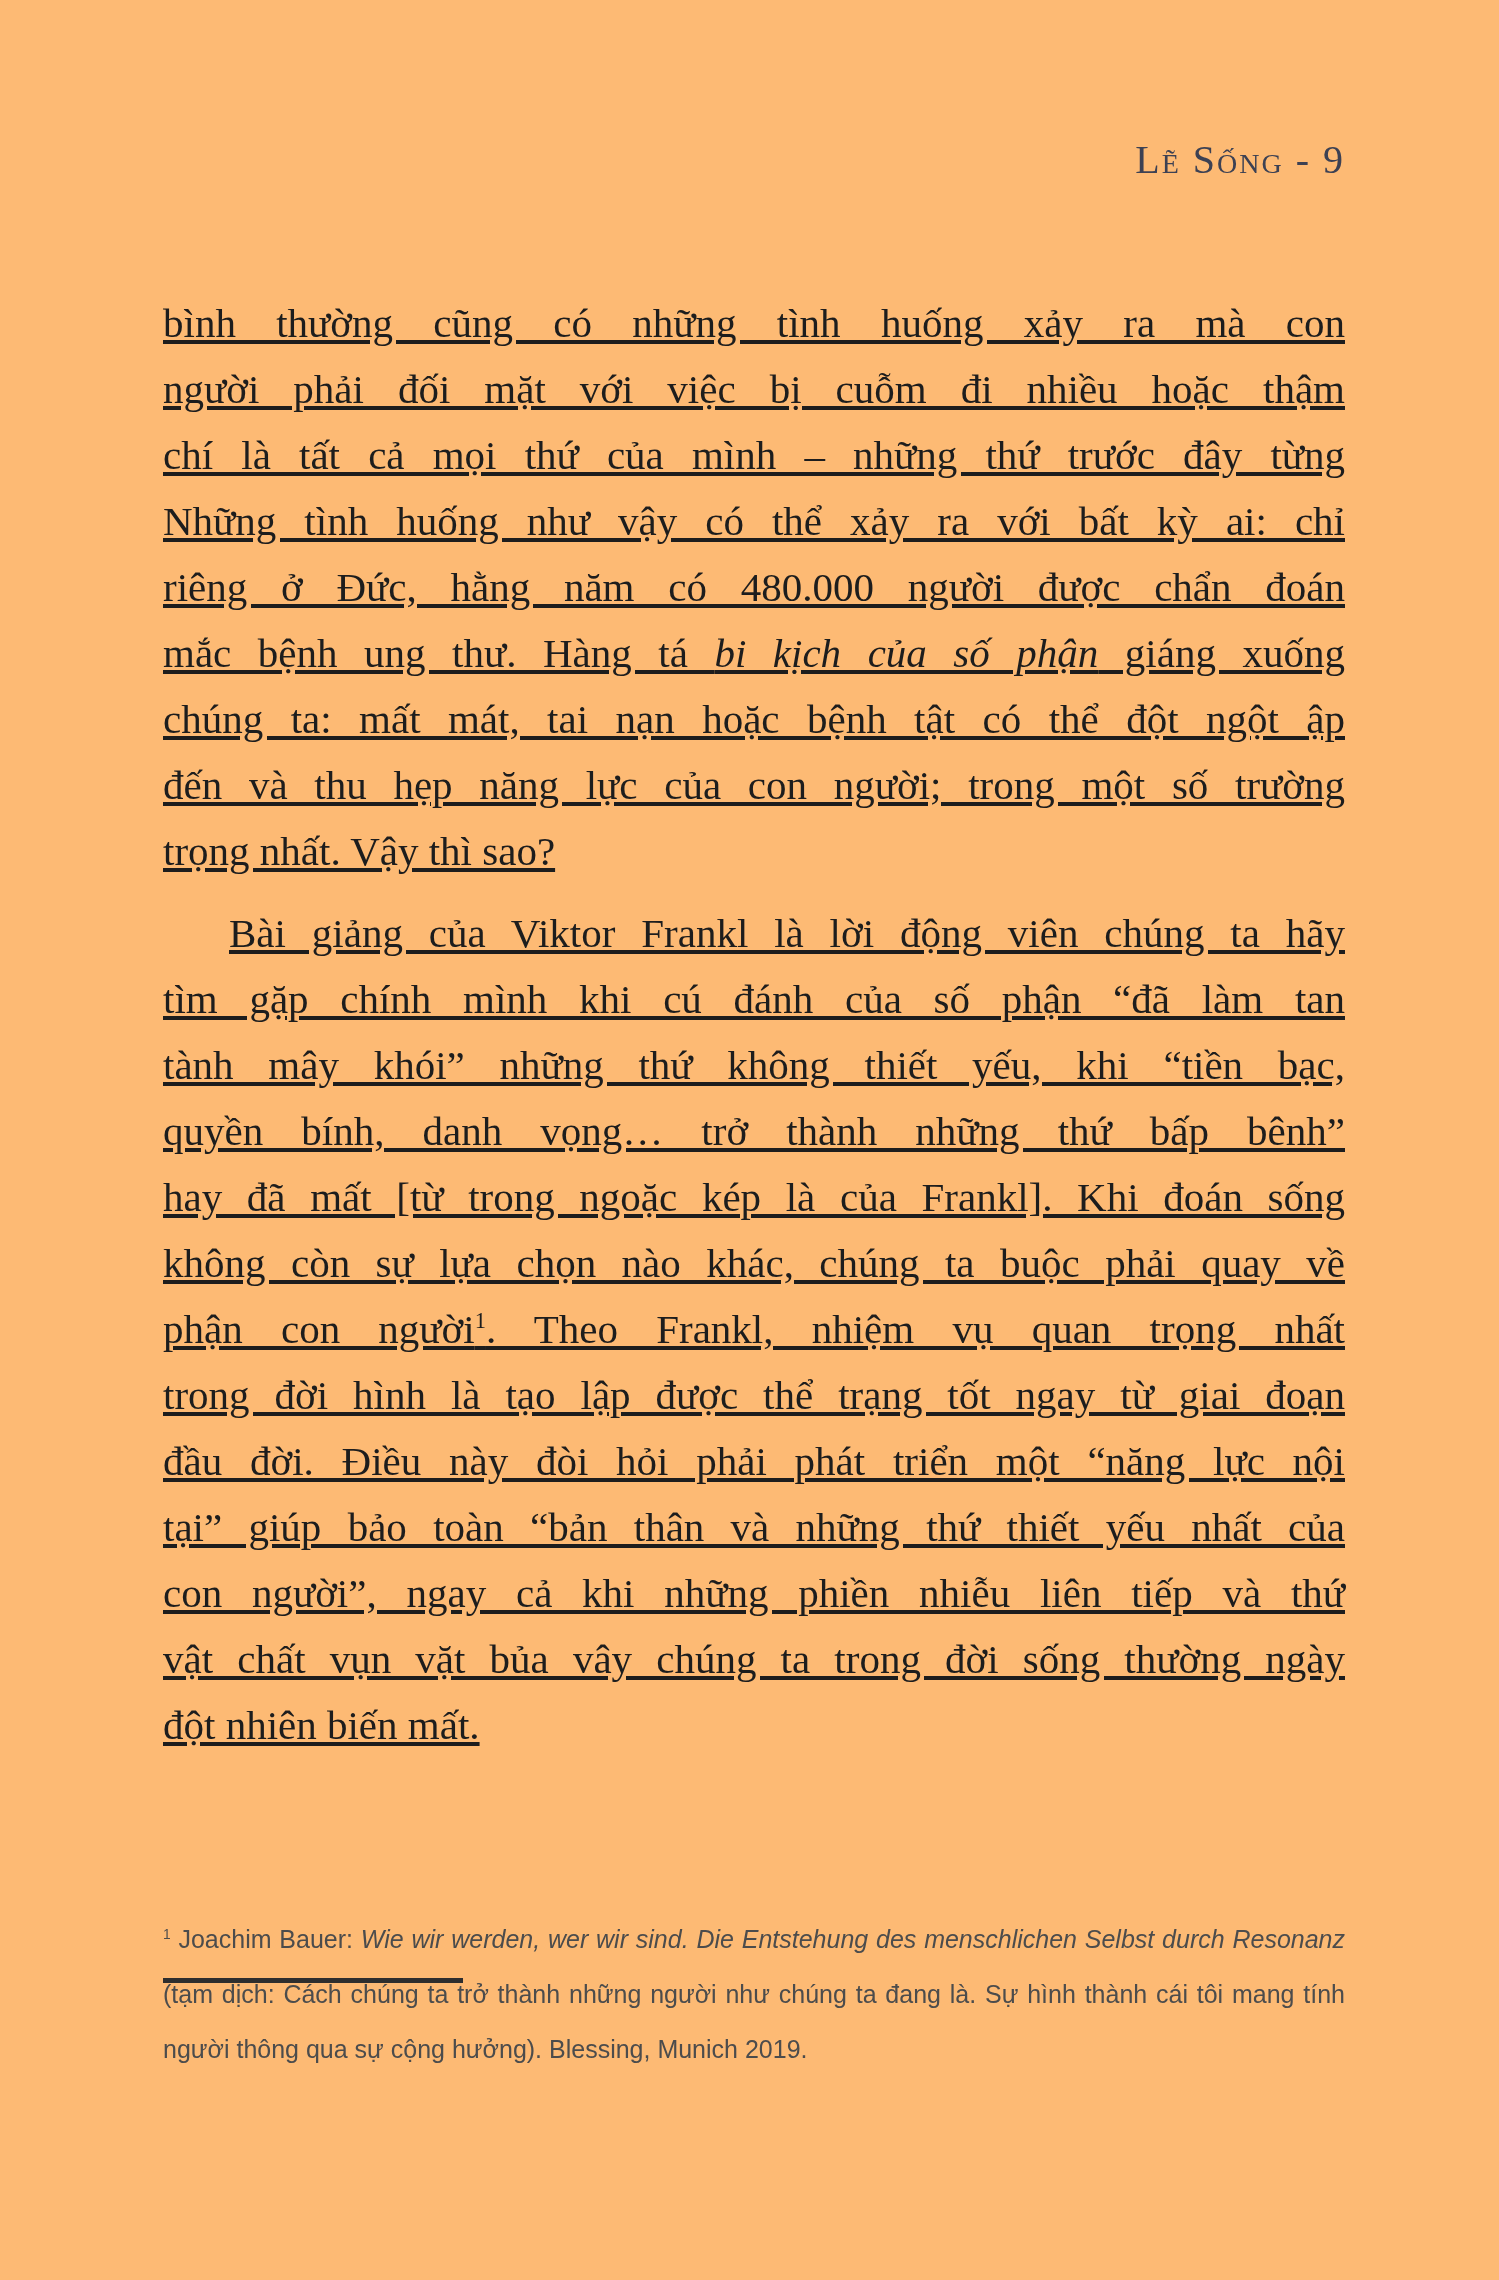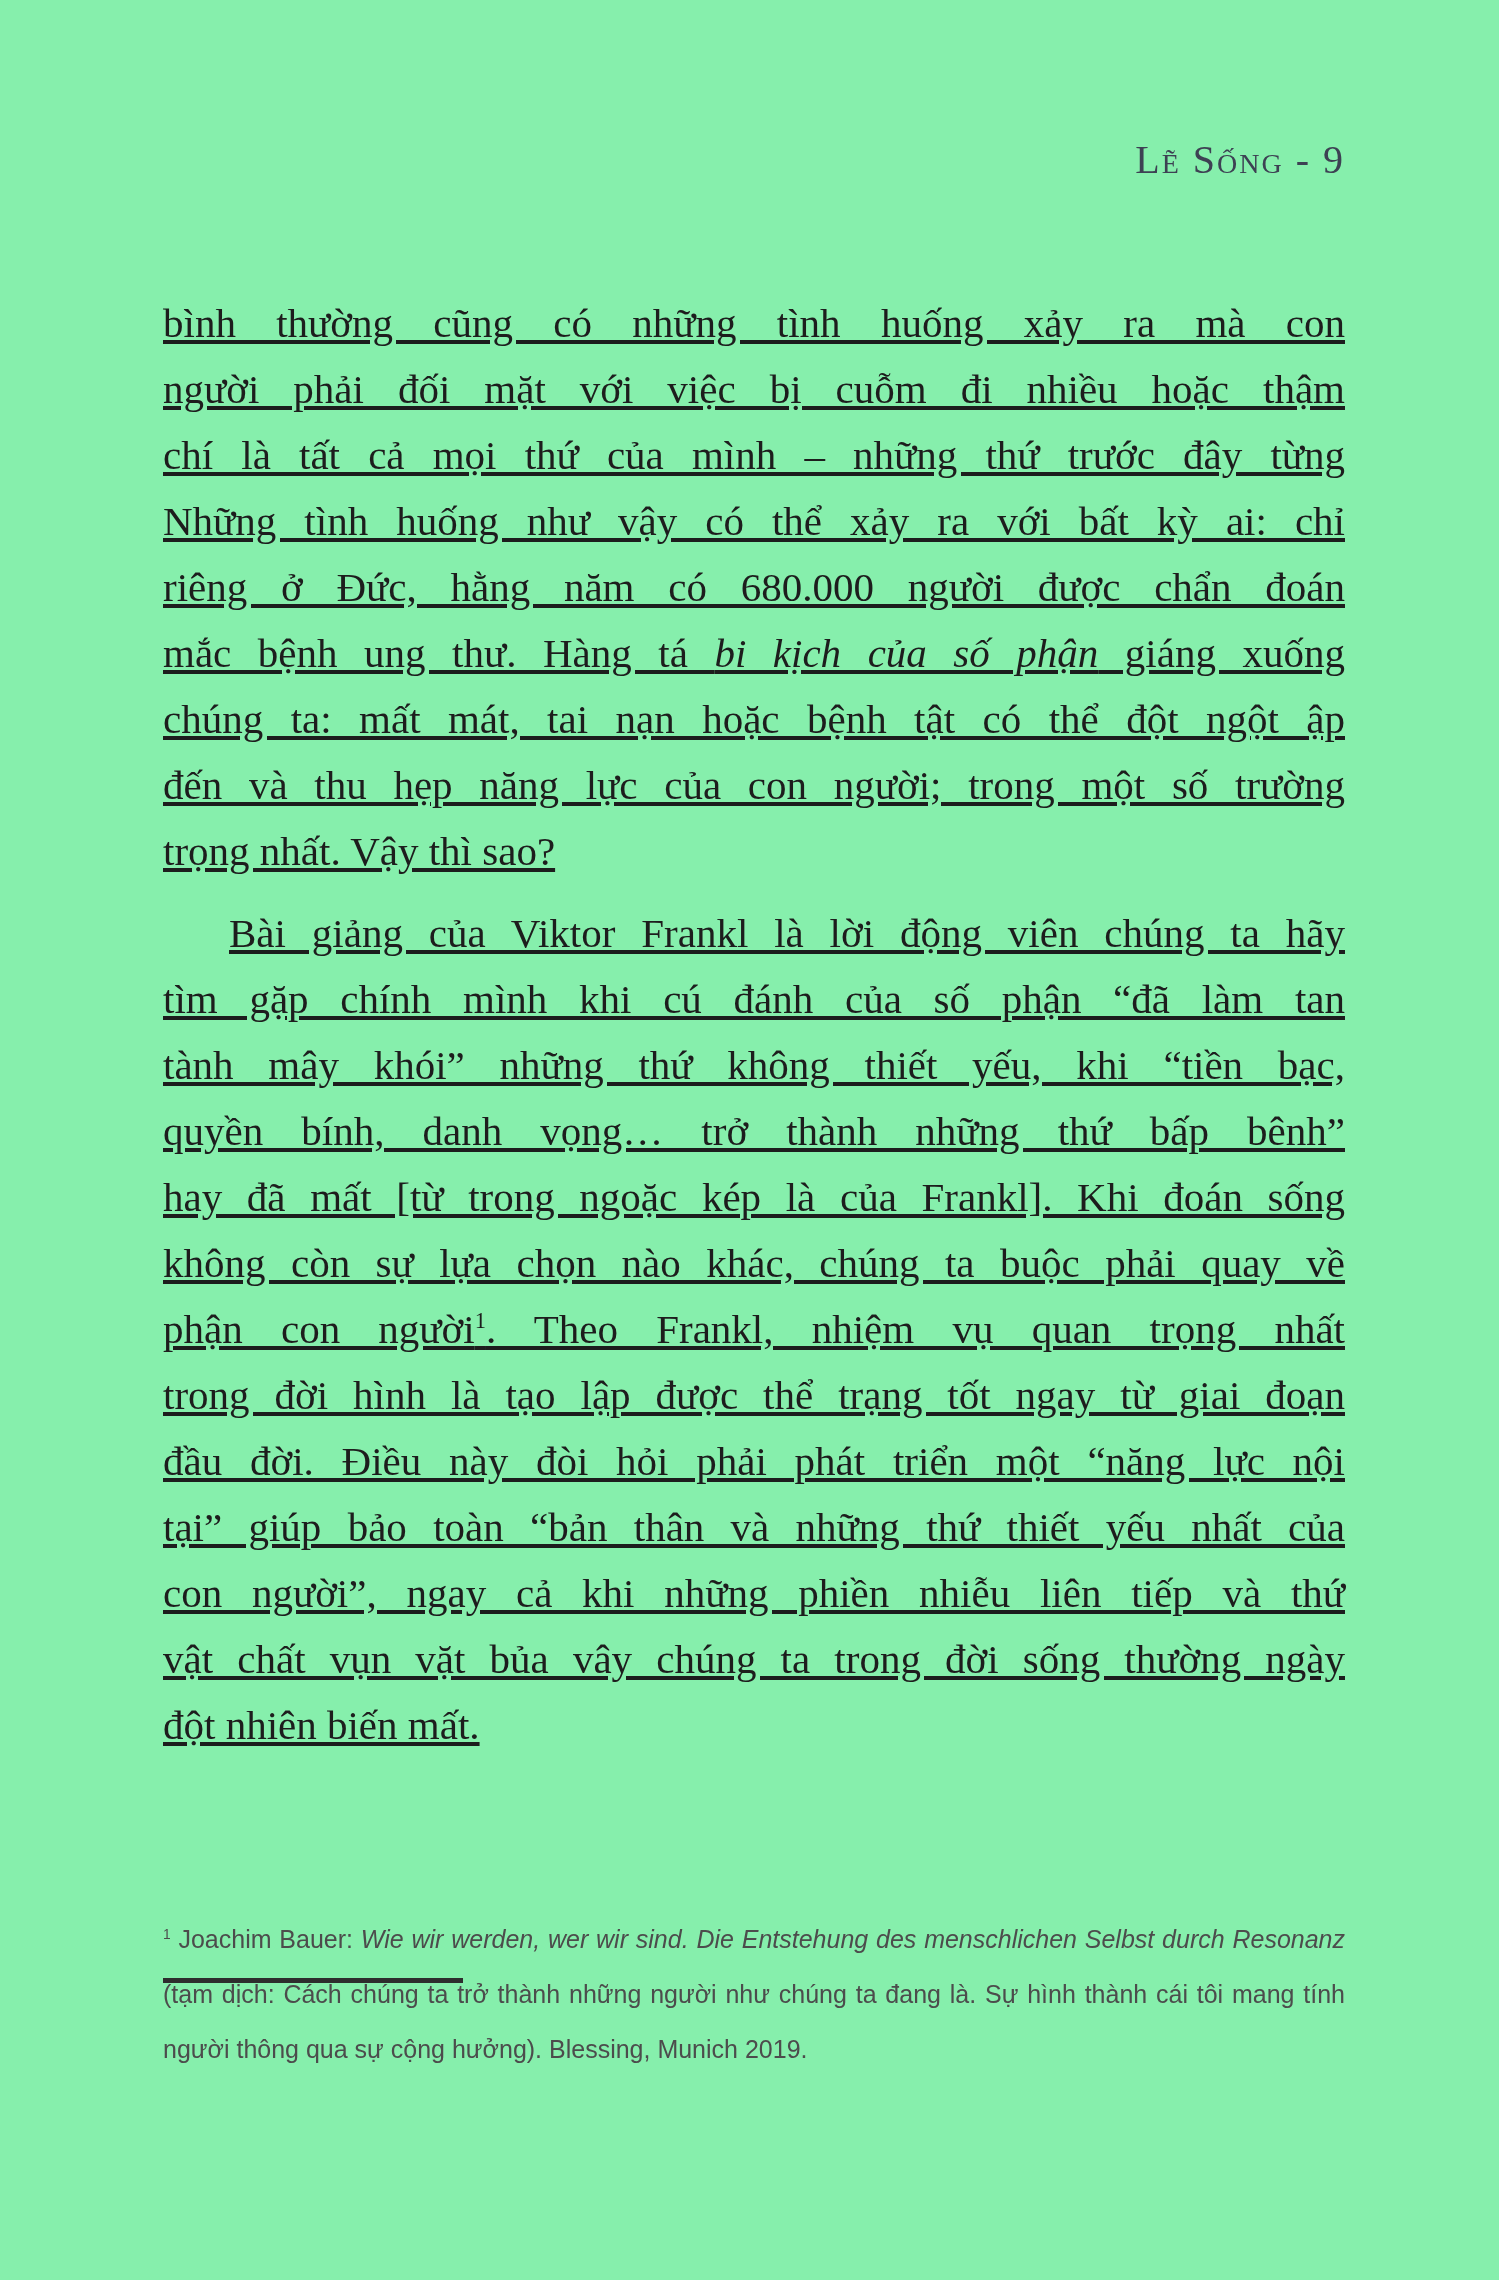--- a/index.html
+++ b/index.html
@@ -1,20 +1,20 @@
 <!DOCTYPE html>
 <html><head>
 <meta charset="utf-8">
 <style>
   html, body { margin: 0; padding: 0; background: #ffffff; }
   .page {
     position: relative;
     width: 1499px;
     height: 2280px;
-    background: #86efac;
+    background: #fdba74;
     overflow: hidden;
     font-family: "Liberation Serif", serif;
   }
   .running-header {
     position: absolute;
     top: 136px;
     right: 154px;
     font-family: "Liberation Serif", serif;
     font-variant: small-caps;
     font-size: 40px;
@@ -78,21 +78,21 @@
 
 <div class="page">
   <div class="running-header">Lẽ Sống - 9</div>
 
   <div class="body-text">
       <div class="paragraph">
         <div class="line">bình thường cũng có những tình huống xảy ra mà con</div>
         <div class="line">người phải đối mặt với việc bị cuỗm đi nhiều hoặc thậm</div>
         <div class="line">chí là tất cả mọi thứ của mình – những thứ trước đây từng</div>
         <div class="line">Những tình huống như vậy có thể xảy ra với bất kỳ ai: chỉ</div>
-        <div class="line">riêng ở Đức, hằng năm có 680.000 người được chẩn đoán</div>
+        <div class="line">riêng ở Đức, hằng năm có 480.000 người được chẩn đoán</div>
         <div class="line">mắc bệnh ung thư. Hàng tá <i>bi kịch của số phận</i> giáng xuống</div>
         <div class="line">chúng ta: mất mát, tai nạn hoặc bệnh tật có thể đột ngột ập</div>
         <div class="line">đến và thu hẹp năng lực của con người; trong một số trường</div>
         <div class="line last">trọng nhất. Vậy thì sao?</div>
       </div>
       <div class="paragraph">
         <div class="line first-indent">Bài giảng của Viktor Frankl là lời động viên chúng ta hãy</div>
         <div class="line">tìm gặp chính mình khi cú đánh của số phận “đã làm tan</div>
         <div class="line">tành mây khói” những thứ không thiết yếu, khi “tiền bạc,</div>
         <div class="line">quyền bính, danh vọng… trở thành những thứ bấp bênh”</div>

